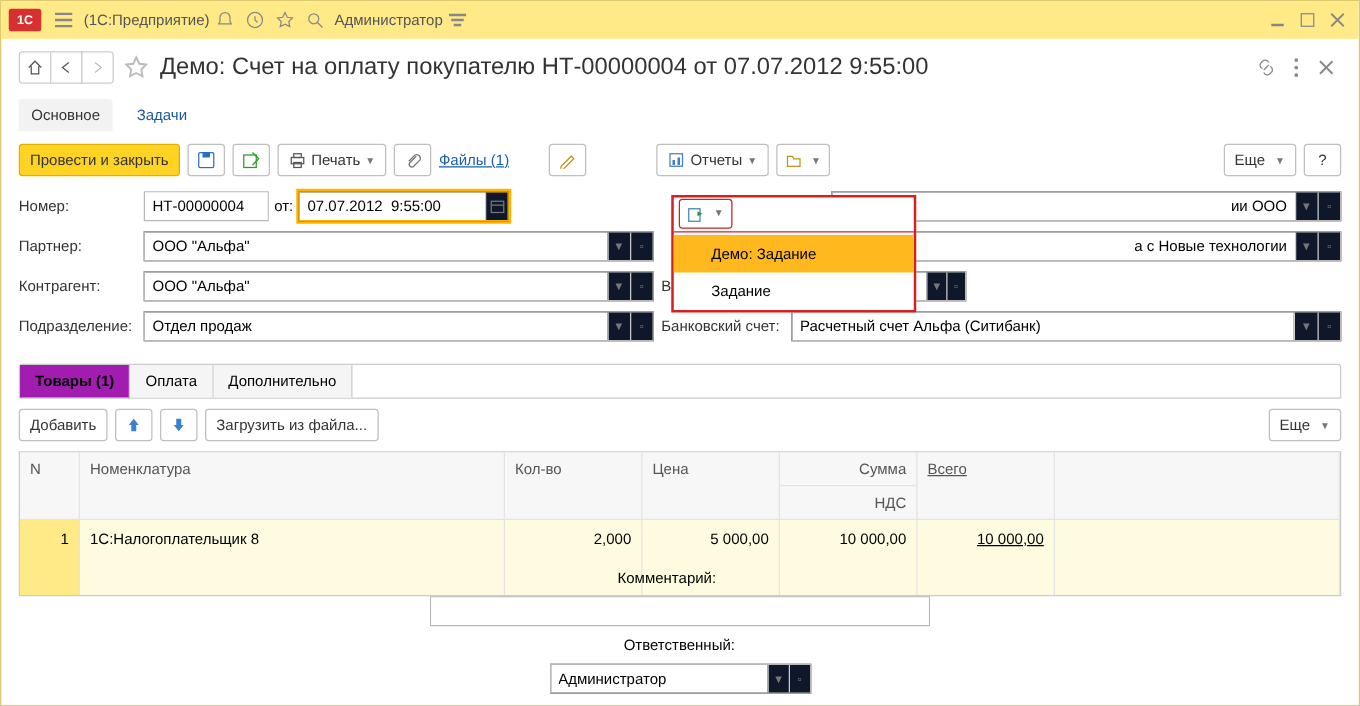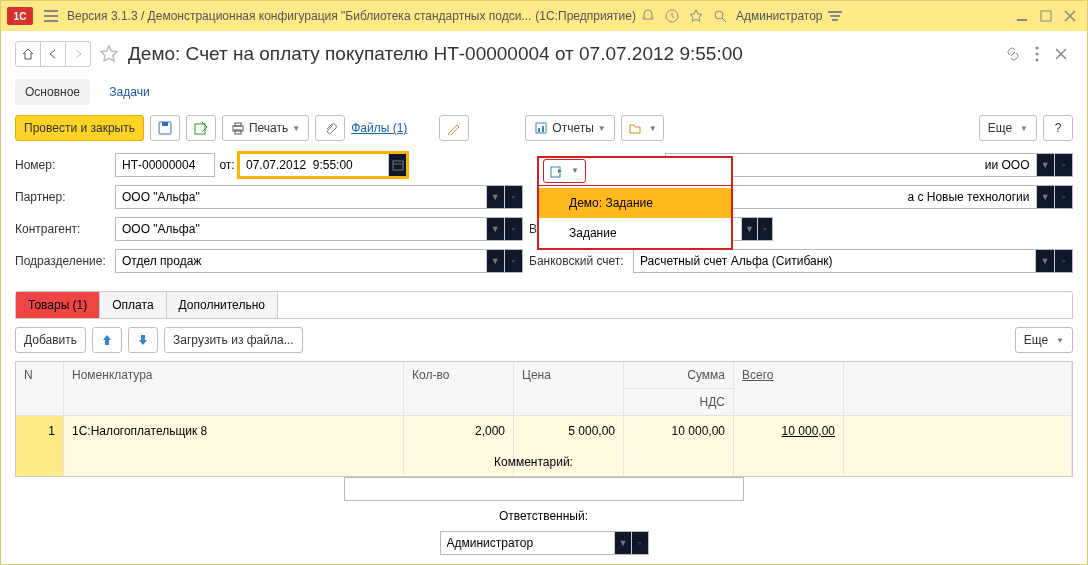--- a/index.html
+++ b/index.html
@@ -28,21 +28,21 @@
 .lbl{width:100px;color:#333;}
 .lbl2{width:110px;color:#333;padding-left:6px;}
 .inp{border:1px solid #b8b8b8;height:24px;display:flex;align-items:center;background:#0f172a;justify-content:center;}
 .inp input{border:none;outline:none;padding:0 6px;height:22px;width:100%;font-size:12px;}
 .inp .ib{width:20px;height:22px;border-left:1px solid #ccc;display:flex;align-items:center;justify-content:center;color:#777;font-size:9px;cursor:pointer;}
 .half1{width:408px;}
 .half2{width:408px;}
 .hl{box-shadow:0 0 0 2px #ffb300;border:1px solid #ffb300 !important;}
 .subtabs{margin:6px 14px 0;border:1px solid #ccc;border-radius:3px 3px 0 0;display:flex;background:#fff;}
 .st{padding:6px 12px;border-right:1px solid #ccc;cursor:pointer;background:#f5f5f5;}
-.st.active{background:#ef4444;}
+.st.active{background:#a21caf;font-weight:bold;}
 .subtb{margin:8px 14px 0;display:flex;align-items:center;gap:6px;}
 .grid{margin:8px 14px 0;border:1px solid #ccc;}
 .gh{display:flex;background:#f7f7f7;}
 .gh>div{border-right:1px solid #e4e4e4;border-bottom:1px solid #e4e4e4;padding:6px 8px;color:#555;font-size:12px;}
 .gh .stack>div{border-bottom:1px solid #e4e4e4;padding:6px 8px;}
 .gh .stack>div:last-child{border-bottom:none;}
 .gr{display:flex;background:#fffbe0;}
 .gr>div{border-right:1px solid #e4e4e4;padding:8px 8px;height:60px;}
 .c-n{width:48px;}.c-nom{width:340px;}.c-qty{width:110px;text-align:right;}.c-price{width:110px;text-align:right;}.c-sum{width:110px;text-align:right;}.c-tot{width:110px;text-align:right;text-decoration:underline;}.c-ext{flex:1;}
 .gh .c-sum{padding:0;}
@@ -57,21 +57,20 @@
 </head>
 <body>
 
 <div class="titlebar">
   <div class="logo">1C</div>
   <div class="tb-icon">
       <svg width="14" height="12">
         <path d="M0 1h14M0 6h14M0 11h14" stroke="#888" stroke-width="2"></path>
       </svg>
     </div>
-  <span class="title-txt">Версия 3.1.3 / Демонстрационная конфигурация "Библиотека стандартных подси...</span>
   <span class="title-txt">(1С:Предприятие)</span>
   <div class="tb-icon">
       <svg width="14" height="14">
         <path d="M7 1a4 4 0 014 4v3l1 2H2l1-2V5a4 4 0 014-4z" fill="none" stroke="#888"></path>
       </svg>
     </div>
   <div class="tb-icon">
       <svg width="14" height="14">
         <circle cx="7" cy="7" r="6" fill="none" stroke="#888"></circle>
         <path d="M7 4v3l2 2" stroke="#888" fill="none"></path>

